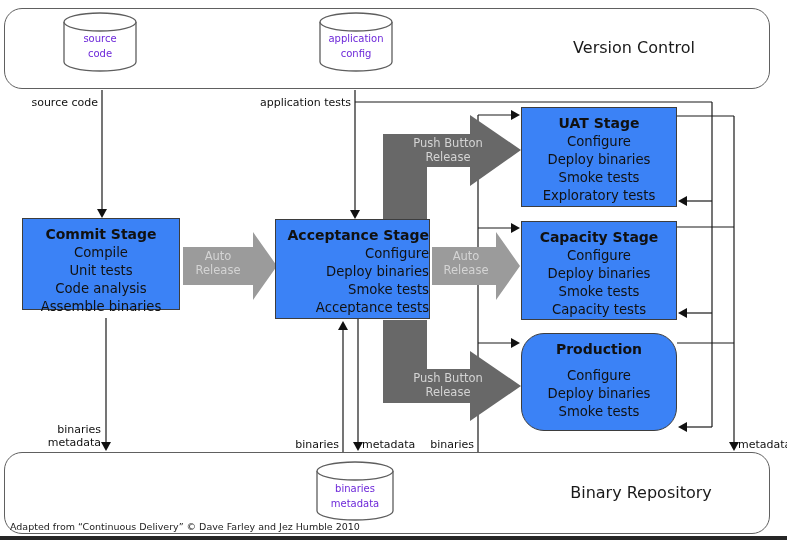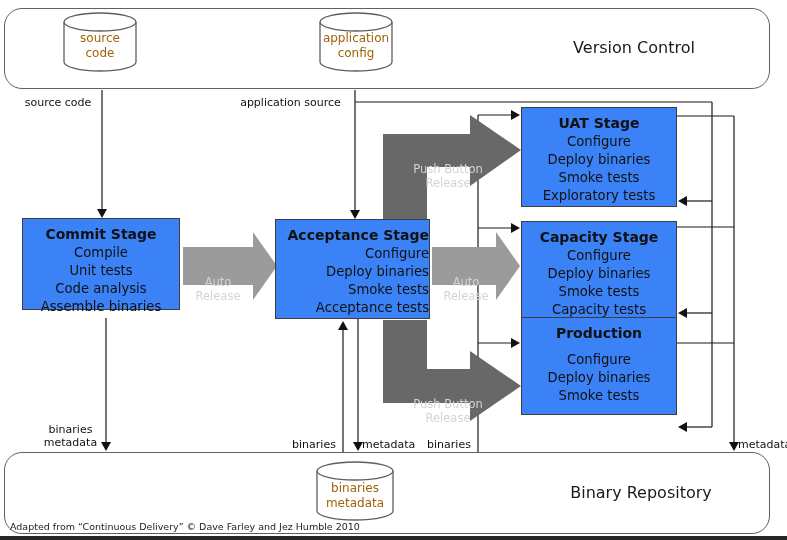--- a/index.html
+++ b/index.html
@@ -12,25 +12,25 @@
   }
   .panel-title{position:absolute;font-size:16px;color:#1a1a1a;text-align:center;}
   svg.overlay{position:absolute;left:0;top:0;z-index:2;}
   .stage-box{
     position:absolute;background:#3b82f6;border:1.4px solid #3d3d3d;box-sizing:border-box;
     z-index:3;text-align:center;padding-top:6px;
   }
   .stage-title{font-size:14px;font-weight:bold;line-height:19px;}
   .stage-item{font-size:13.2px;line-height:18px;}
   .stage-gap{height:8px;}
-  .cyl-label{position:absolute;z-index:4;text-align:center;font-size:12px;line-height:15px;color:#a16207;}
+  .cyl-label{position:absolute;z-index:4;text-align:center;font-size:10px;line-height:15px;color:#6d28d9;}
   .edge-label{position:absolute;z-index:4;font-size:11px;line-height:12px;color:#111;}
-  .right{text-align:center;}
+  .right{text-align:right;}
   .arrow-label{
-    position:absolute;z-index:4;text-align:center;font-size:11.5px;line-height:13.5px;color:#d4d4d4;margin-top:26px;
+    position:absolute;z-index:4;text-align:center;font-size:11.5px;line-height:13.5px;color:#d4d4d4;
   }
   .footer{position:absolute;z-index:4;font-size:9.5px;color:#222;}
   .bottom-bar{position:absolute;left:0;top:536px;width:787px;height:4px;background:#262626;z-index:5;}
 </style>
 </head>
 <body>
 
 <div class="canvas">
 
   <div class="panel" style="left:4px;top:8px;width:766px;height:81px;"></div>
@@ -132,35 +132,35 @@
   </div>
 
   <div class="stage-box" style="left:521px;top:221px;width:156px;height:99px;">
     <div class="stage-title">Capacity Stage</div>
     <div class="stage-item">Configure</div>
     <div class="stage-item">Deploy binaries</div>
     <div class="stage-item">Smoke tests</div>
     <div class="stage-item">Capacity tests</div>
   </div>
 
-  <div class="stage-box" style="left:521px;top:317px;width:156px;height:98px;">
+  <div class="stage-box" style="left:521px;top:333px;width:156px;height:98px;border-radius:23px;">
     <div class="stage-title">Production</div>
     <div class="stage-gap"></div>
     <div class="stage-item">Configure</div>
     <div class="stage-item">Deploy binaries</div>
     <div class="stage-item">Smoke tests</div>
   </div>
 
   <div class="arrow-label" style="left:186px;top:250px;width:64px;">Auto Release</div>
   <div class="arrow-label" style="left:434px;top:250px;width:64px;">Auto Release</div>
   <div class="arrow-label" style="left:402px;top:137px;width:92px;">Push Button Release</div>
   <div class="arrow-label" style="left:402px;top:372px;width:92px;">Push Button Release</div>
 
   <div class="edge-label right" style="left:18px;top:97px;width:80px;">source code</div>
-  <div class="edge-label right" style="left:230px;top:97px;width:121px;">application source</div>
+  <div class="edge-label right" style="left:230px;top:97px;width:121px;">application tests</div>
   <div class="edge-label right" style="left:40px;top:424px;width:61px;">binaries</div>
   <div class="edge-label right" style="left:40px;top:437px;width:61px;">metadata</div>
   <div class="edge-label right" style="left:289px;top:439px;width:50px;">binaries</div>
   <div class="edge-label" style="left:362px;top:439px;width:60px;">metadata</div>
   <div class="edge-label right" style="left:424px;top:439px;width:50px;">binaries</div>
   <div class="edge-label" style="left:738px;top:439px;width:52px;">metadata</div>
 
   <div class="footer" style="left:10px;top:521px;">Adapted from “Continuous Delivery” © Dave Farley and Jez Humble 2010</div>
 
   <div class="bottom-bar"></div>

